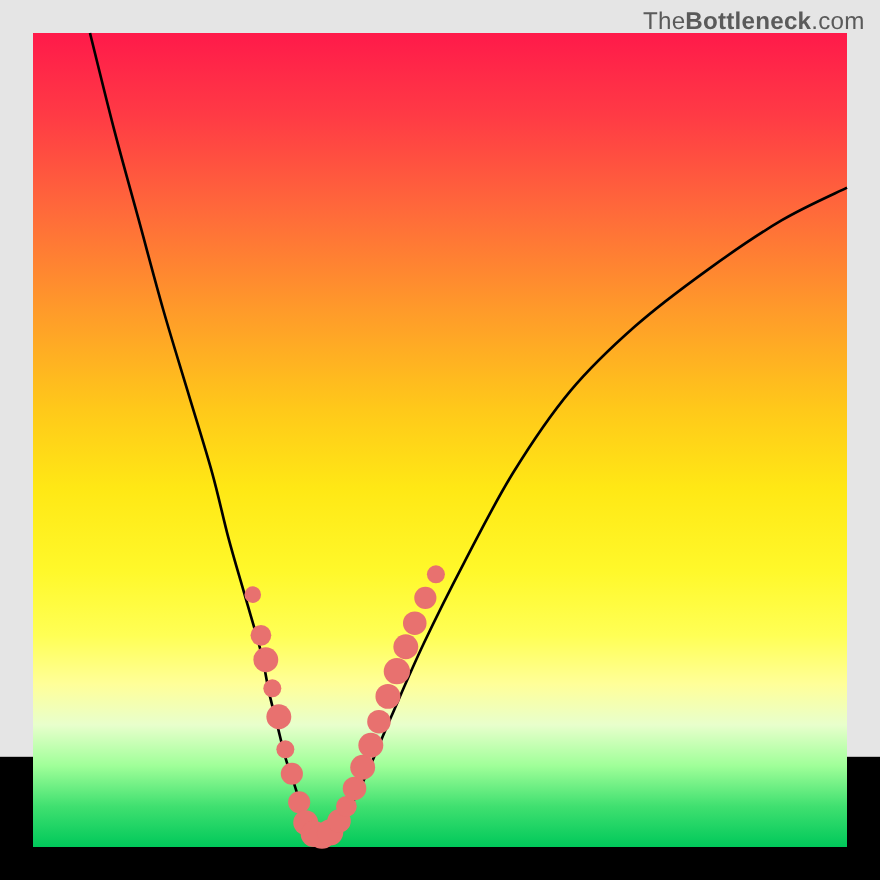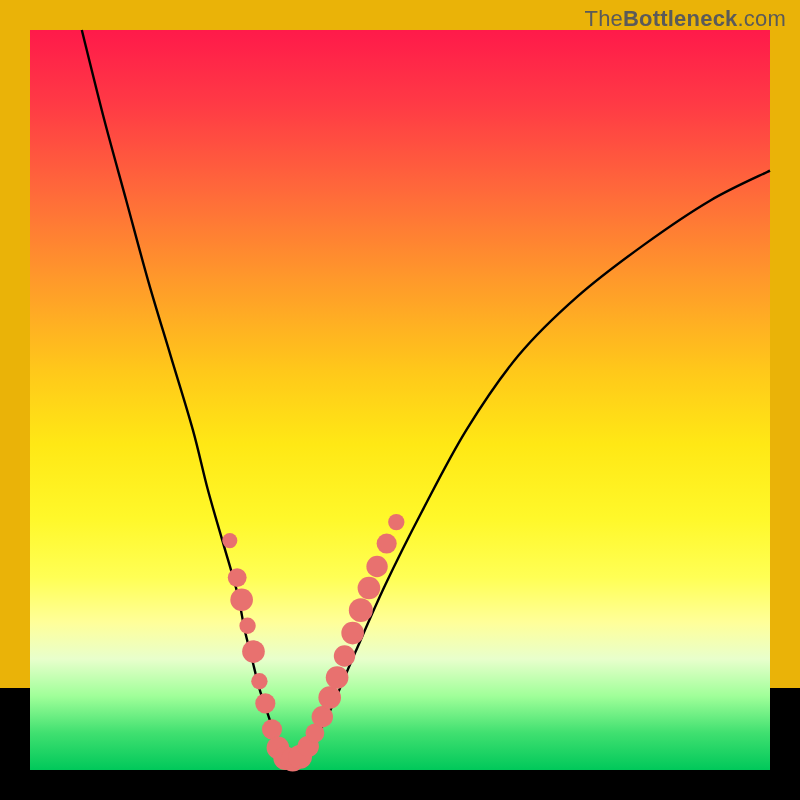--- a/index.html
+++ b/index.html
@@ -1,21 +1,21 @@
 <!DOCTYPE html>
 <html><head>
 <meta charset="utf-8">
 <style>
   * { margin: 0; padding: 0; box-sizing: border-box; }
   body { width: 800px; height: 800px; background: #000; position: relative; font-family: Arial, sans-serif; }
   .frame {
     position: absolute;
     top: 0; left: 0;
     width: 800px; height: 688px;
-    background: #eab308;
+    background: #e5e5e5;
   }
   .plot-area {
     position: absolute;
     top: 30px;
     left: 30px;
     width: 740px;
     height: 740px;
     background: linear-gradient(to bottom,
       #ff1a4a 0%,
       #ff3a45 10%,

